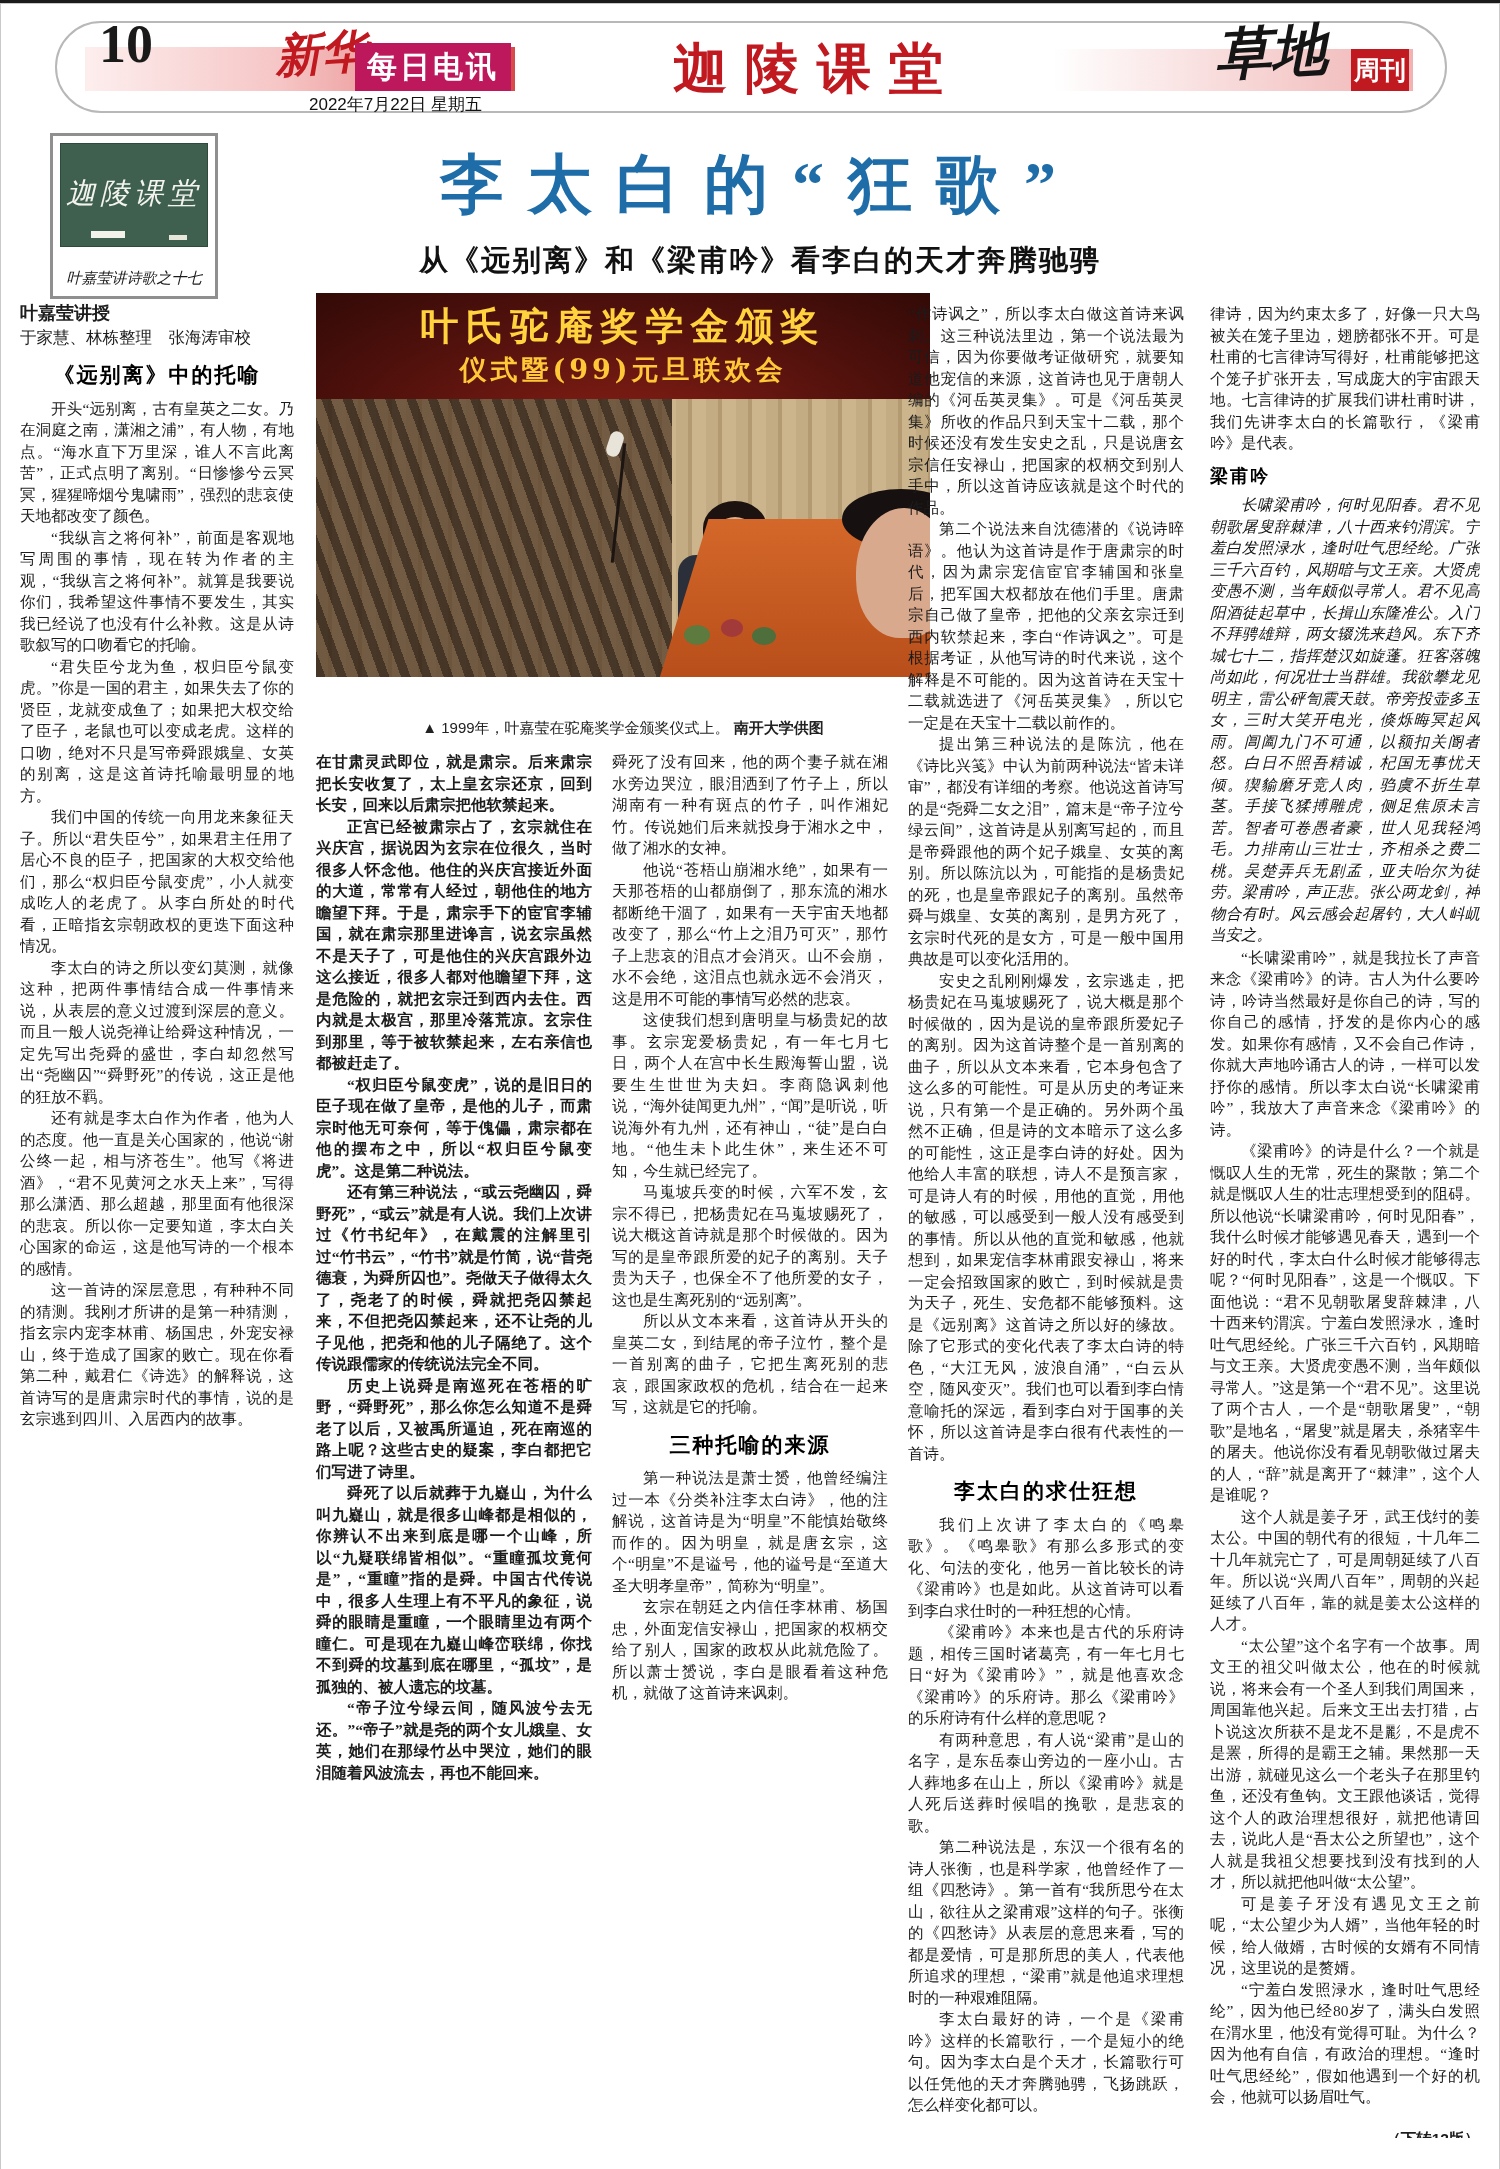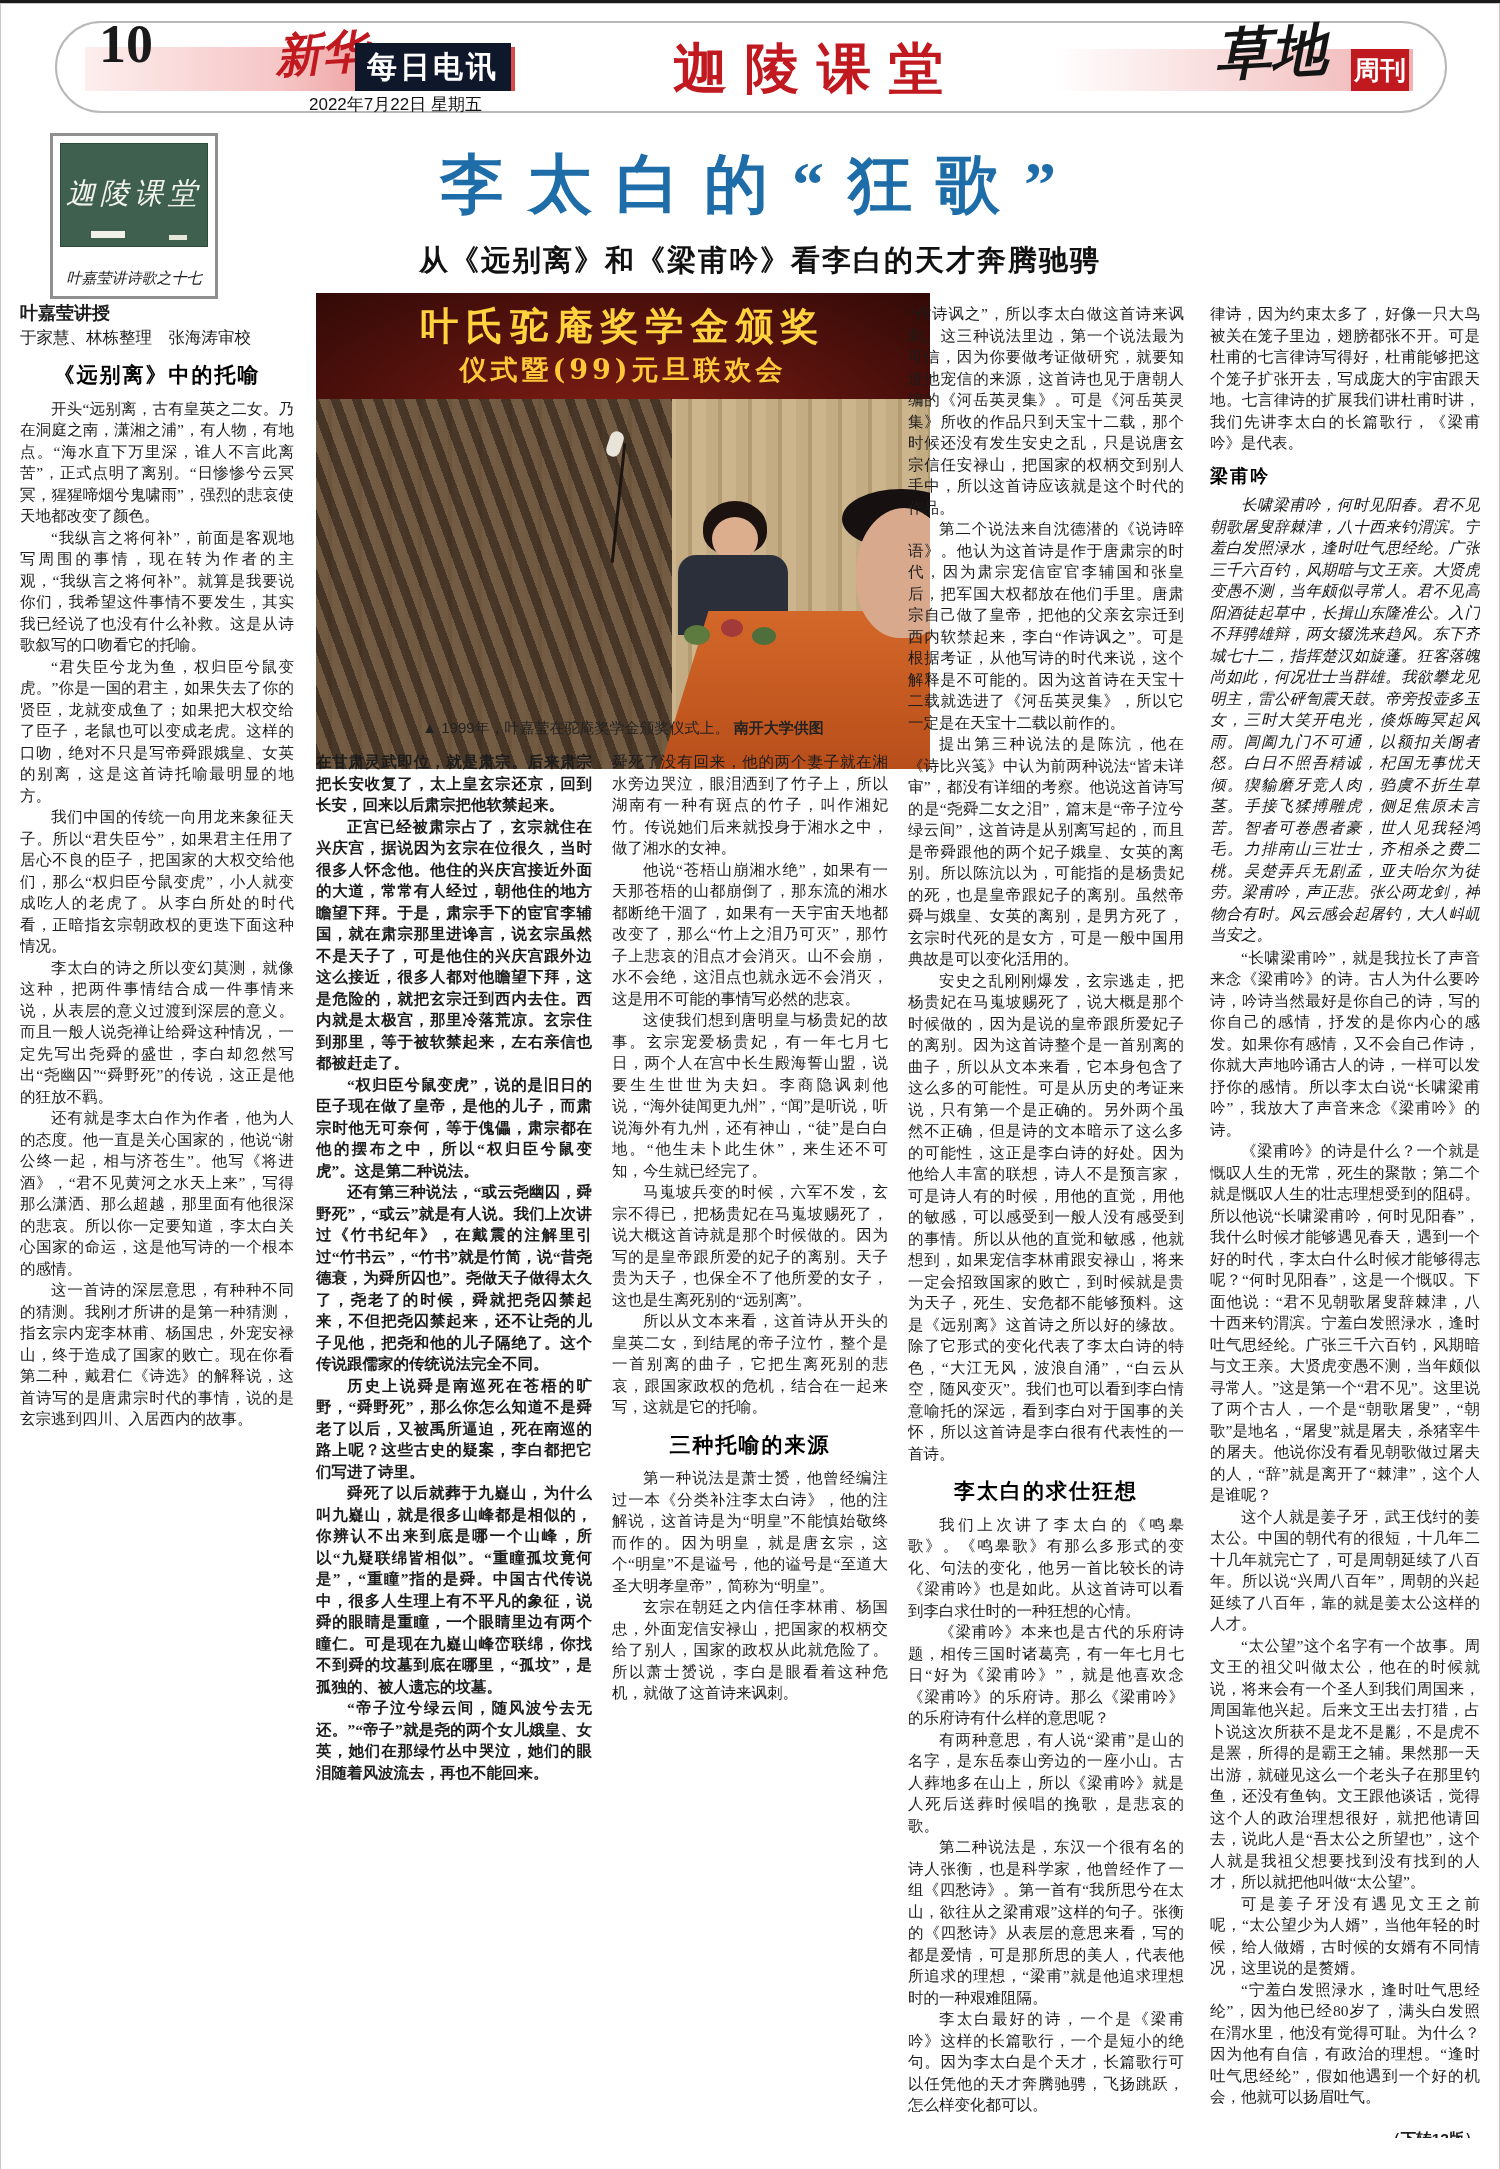--- a/index.html
+++ b/index.html
@@ -9,21 +9,21 @@
         font-family:"Liberation Serif","DejaVu Serif",serif;color:#1c1c1c;}
   
   .masthead{position:absolute;left:55px;top:18px;width:1388px;height:88px;
             border:2px solid #b8b8b8;border-radius:46px;}
   .red-strip-left{position:absolute;left:28px;top:24px;width:430px;height:44px;
             background:linear-gradient(90deg,#fdeeee 0%,#f6c6c6 45%,#e98b8b 80%,#d94848 100%);}
   .page-number{position:absolute;left:42px;top:-10px;font-size:54px;font-weight:bold;
             color:#1a1a1a;font-family:"Liberation Serif",serif;}
   .logo-script{position:absolute;left:218px;top:0px;font-size:46px;font-weight:bold;font-style:italic;
             color:#c01920;font-family:"DejaVu Serif",serif;transform:rotate(-4deg);}
-  .logo-box{position:absolute;left:298px;top:20px;width:156px;height:48px;background:#0f172a;
+  .logo-box{position:absolute;left:298px;top:20px;width:156px;height:48px;background:#be185d;
             color:#fff;font-size:30px;font-weight:bold;letter-spacing:3px;text-align:center;line-height:48px;
             font-family:"Liberation Sans","DejaVu Sans",sans-serif;}
   .date-line{position:absolute;left:252px;top:70px;font-size:17px;color:#111;
             font-family:"Liberation Sans",sans-serif;}
   .section-title{position:absolute;left:480px;top:10px;width:560px;text-align:center;
             font-size:54px;font-weight:bold;letter-spacing:18px;color:#c01920;
             font-family:"Liberation Serif",serif;}
   .red-strip-right{position:absolute;right:32px;top:26px;width:360px;height:42px;
             background:linear-gradient(90deg,#ffffff 0%,#f7d5d5 55%,#f0b3b3 100%);}
   .weekly-script{position:absolute;right:118px;top:-8px;font-size:56px;font-weight:bold;font-style:italic;
@@ -56,21 +56,21 @@
   .byline2{font-size:16.5px;text-indent:0 !important;
             font-family:"Liberation Sans",sans-serif;margin-bottom:14px !important;}
   .subhead{font-weight:bold;font-size:21px;text-align:center;text-indent:0 !important;
             margin:16px 0 12px 0 !important;letter-spacing:2px;color:#000;
             font-family:"Liberation Sans","DejaVu Sans",sans-serif;}
   .subhead.left{text-align:left;font-size:18px;margin:12px 0 8px 0 !important;}
   .poem{font-style:italic;font-family:"DejaVu Serif",serif;color:#141414;}
   .cont-note{display:block;text-align:right;font-weight:bold;
             font-family:"Liberation Sans",sans-serif;margin-top:20px;}
   
-  .photo{position:absolute;left:316px;top:290px;width:614px;height:476px;background:#fdba74;overflow:hidden;}
+  .photo{position:absolute;left:316px;top:290px;width:614px;height:384px;background:#fdba74;overflow:hidden;}
   .banner{position:absolute;top:0;left:0;right:0;height:106px;text-align:center;
           background:radial-gradient(ellipse at 50% 140%,#8a2016 0%,#56120d 55%,#320a07 100%);}
   .banner-l1{font-size:38px;font-weight:bold;letter-spacing:7px;color:#ffd23e;padding-top:8px;
           font-family:"DejaVu Serif",serif;}
   .banner-l2{font-size:27px;font-weight:bold;letter-spacing:4px;color:#ffc838;
           font-family:"DejaVu Serif",serif;}
   .curtain{position:absolute;top:106px;left:0;right:0;bottom:0;
           background:repeating-linear-gradient(90deg,#c3ab83 0 12px,#b49a70 12px 16px,#ccb48c 16px 30px);}
   .curtain-shade{position:absolute;top:106px;left:0;width:58%;bottom:0;
           background:repeating-linear-gradient(70deg,rgba(48,33,22,.85) 0 9px,rgba(84,62,42,.75) 9px 20px);}

